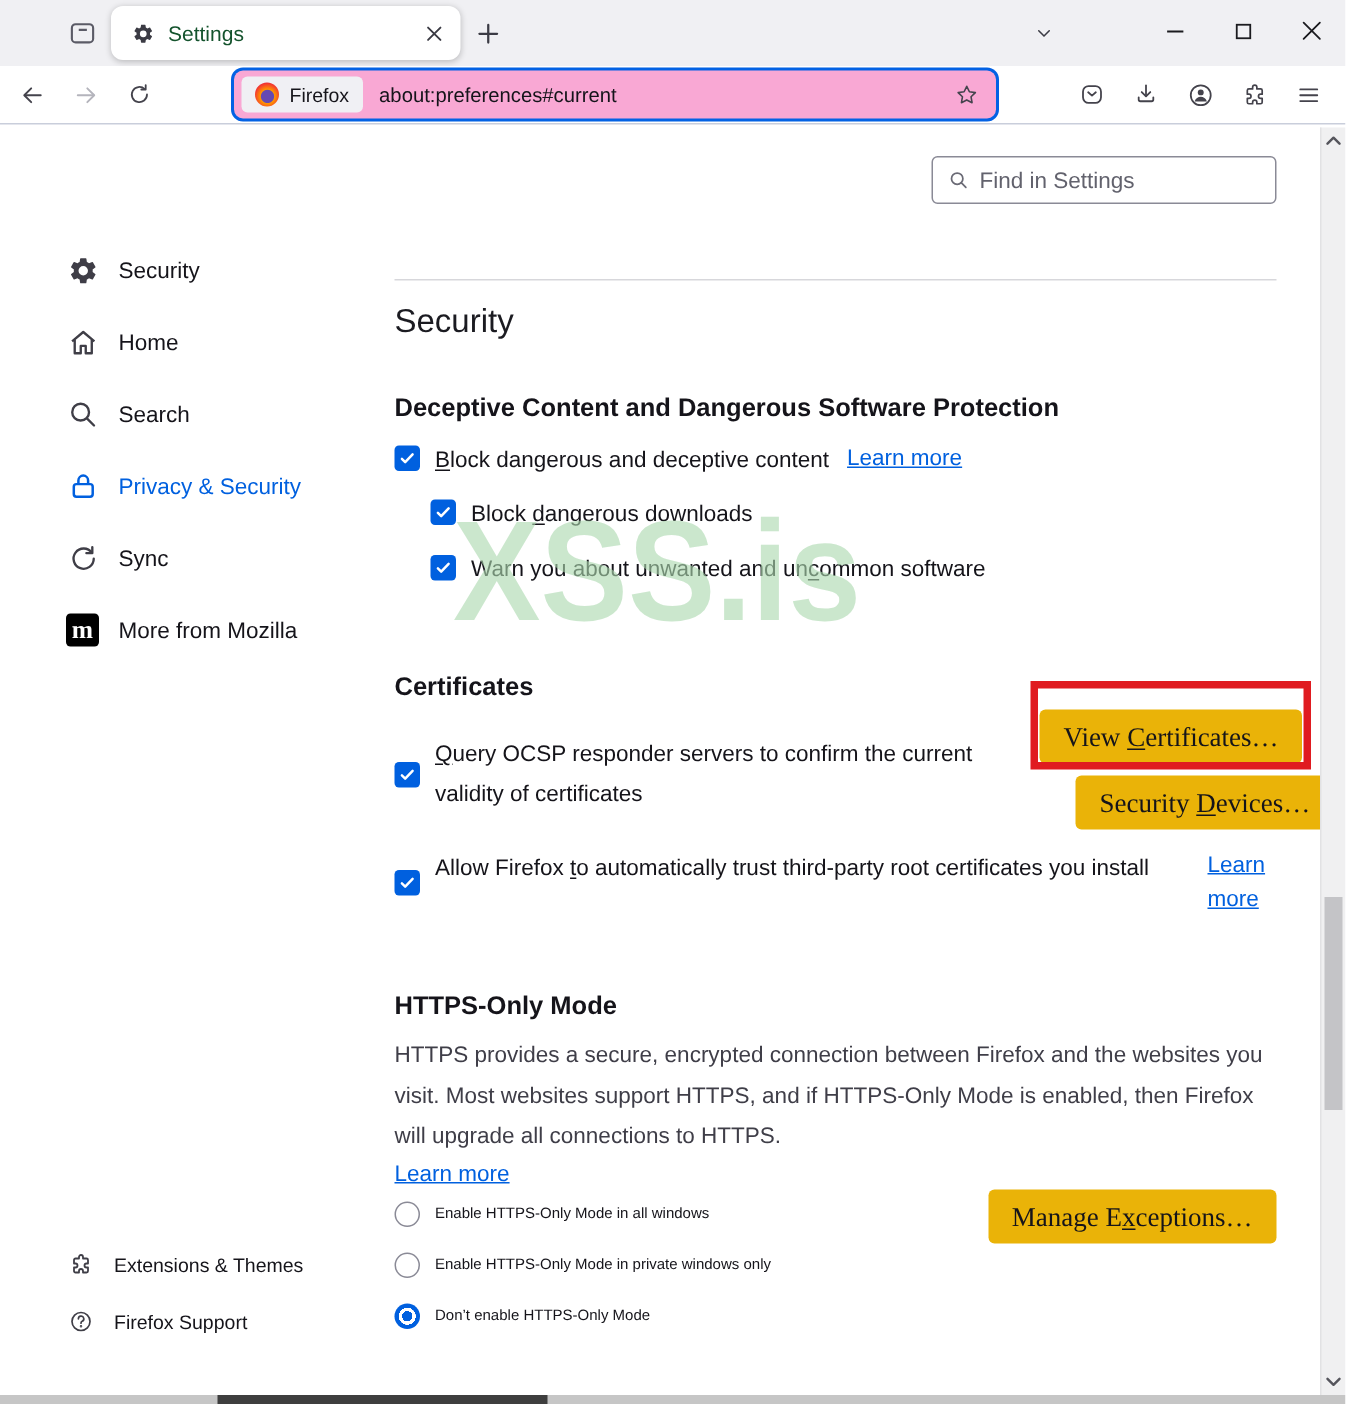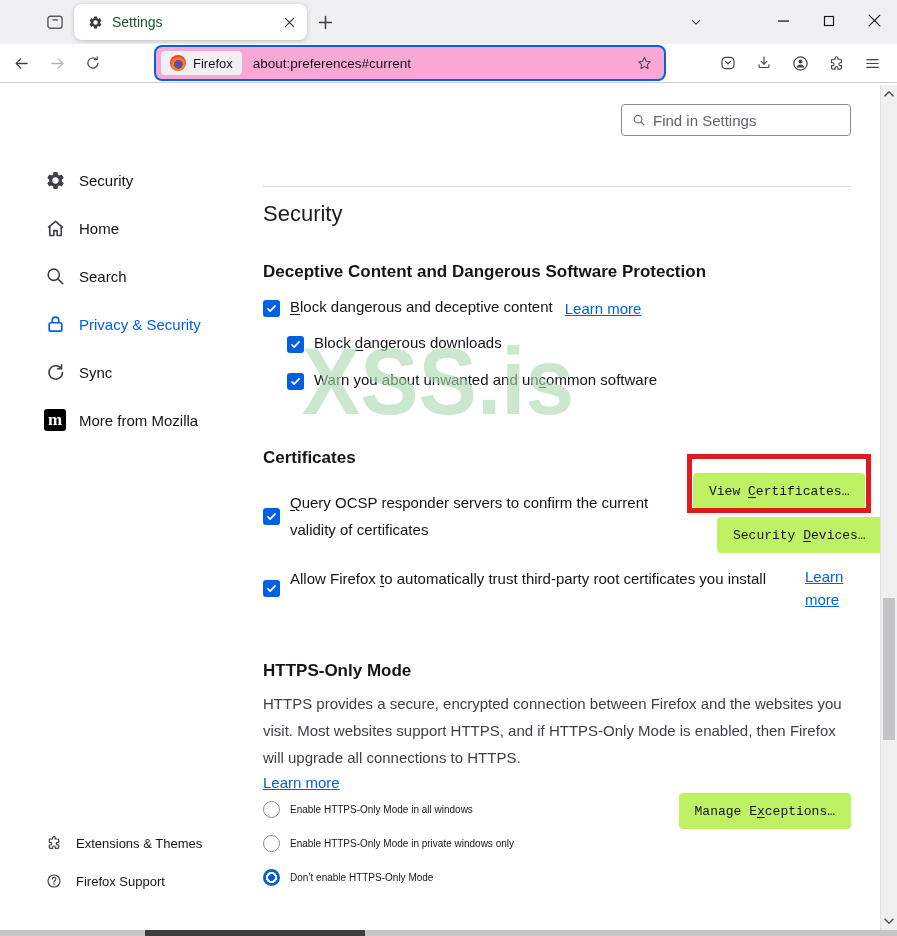--- a/index.html
+++ b/index.html
@@ -70,36 +70,36 @@
   .find-box input { border:none; outline:none; flex:1; font-size:15px;
     font-family:"Liberation Sans", sans-serif; color:#15141a; background:transparent; }
   .find-box input::placeholder { color:#62626d; opacity:1; }
   .divider { border-top:1px solid #d7d7db; margin-top:50px; }
   h1.sec-title { font-size:22px; font-weight:300; line-height:30px; margin-top:12px; color:#1b1b21; }
   h2.group-h { font-size:17px; font-weight:700; line-height:22px; color:#15141a; }
   .h-deceptive { margin-top:32px; }
   .h-cert { margin-top:57px; }
   .h-https { margin-top:49px; }
 
-  .cb-row { display:flex; align-items:flex-end; font-size:15px; }
+  .cb-row { display:flex; align-items:flex-start; font-size:15px; }
   .row1 { margin-top:14px; }
   .row-ind { margin-top:16px; margin-left:24px; }
   .checkbox { width:17px; height:17px; border-radius:3px; background:#0060df; flex-shrink:0;
     display:flex; align-items:center; justify-content:center; cursor:pointer; }
   .cb-label { margin-left:10px; line-height:20px; }
   .ak { text-decoration:underline; text-underline-offset:2px; }
   .link { color:#0060df; text-decoration:underline; cursor:pointer; }
   .lm-inline { margin-left:12px; font-size:15px; }
 
   .cert-row { margin-top:10px; display:flex; }
   .ocsp-label { max-width:432px; line-height:27px; }
   .btn-col { margin-left:auto; margin-top:-6px; width:158px; display:flex; flex-direction:column;
     align-items:flex-start; }
-  .btn { background:#bef264; border:none; border-radius:4px; padding:0 16px; height:36px;
-    font-size:13px; font-family:Liberation Mono, monospace; color:#15141a; cursor:pointer;
+  .btn { background:#eab308; border:none; border-radius:4px; padding:0 16px; height:36px;
+    font-size:18px; font-family:Liberation Serif, serif; color:#15141a; cursor:pointer;
     white-space:nowrap; }
   .btn-wrap { position:relative; }
   .red-box { position:absolute; left:-6px; right:-6px; top:-19px; bottom:-4px;
     border:5px solid #e01b20; pointer-events:none; }
   .btn-devices { margin-top:8px;margin-left:24px; }
 
   .trust-row { margin-top:12px; display:flex; align-items:flex-start; }
   .trust-cb { align-self:center; }
   .trust-label { max-width:497px; line-height:27px; margin-left:10px; font-size:15px; }
   .lm-right { margin-left:auto; width:46px; line-height:23px; font-size:15px; text-align:left; }

